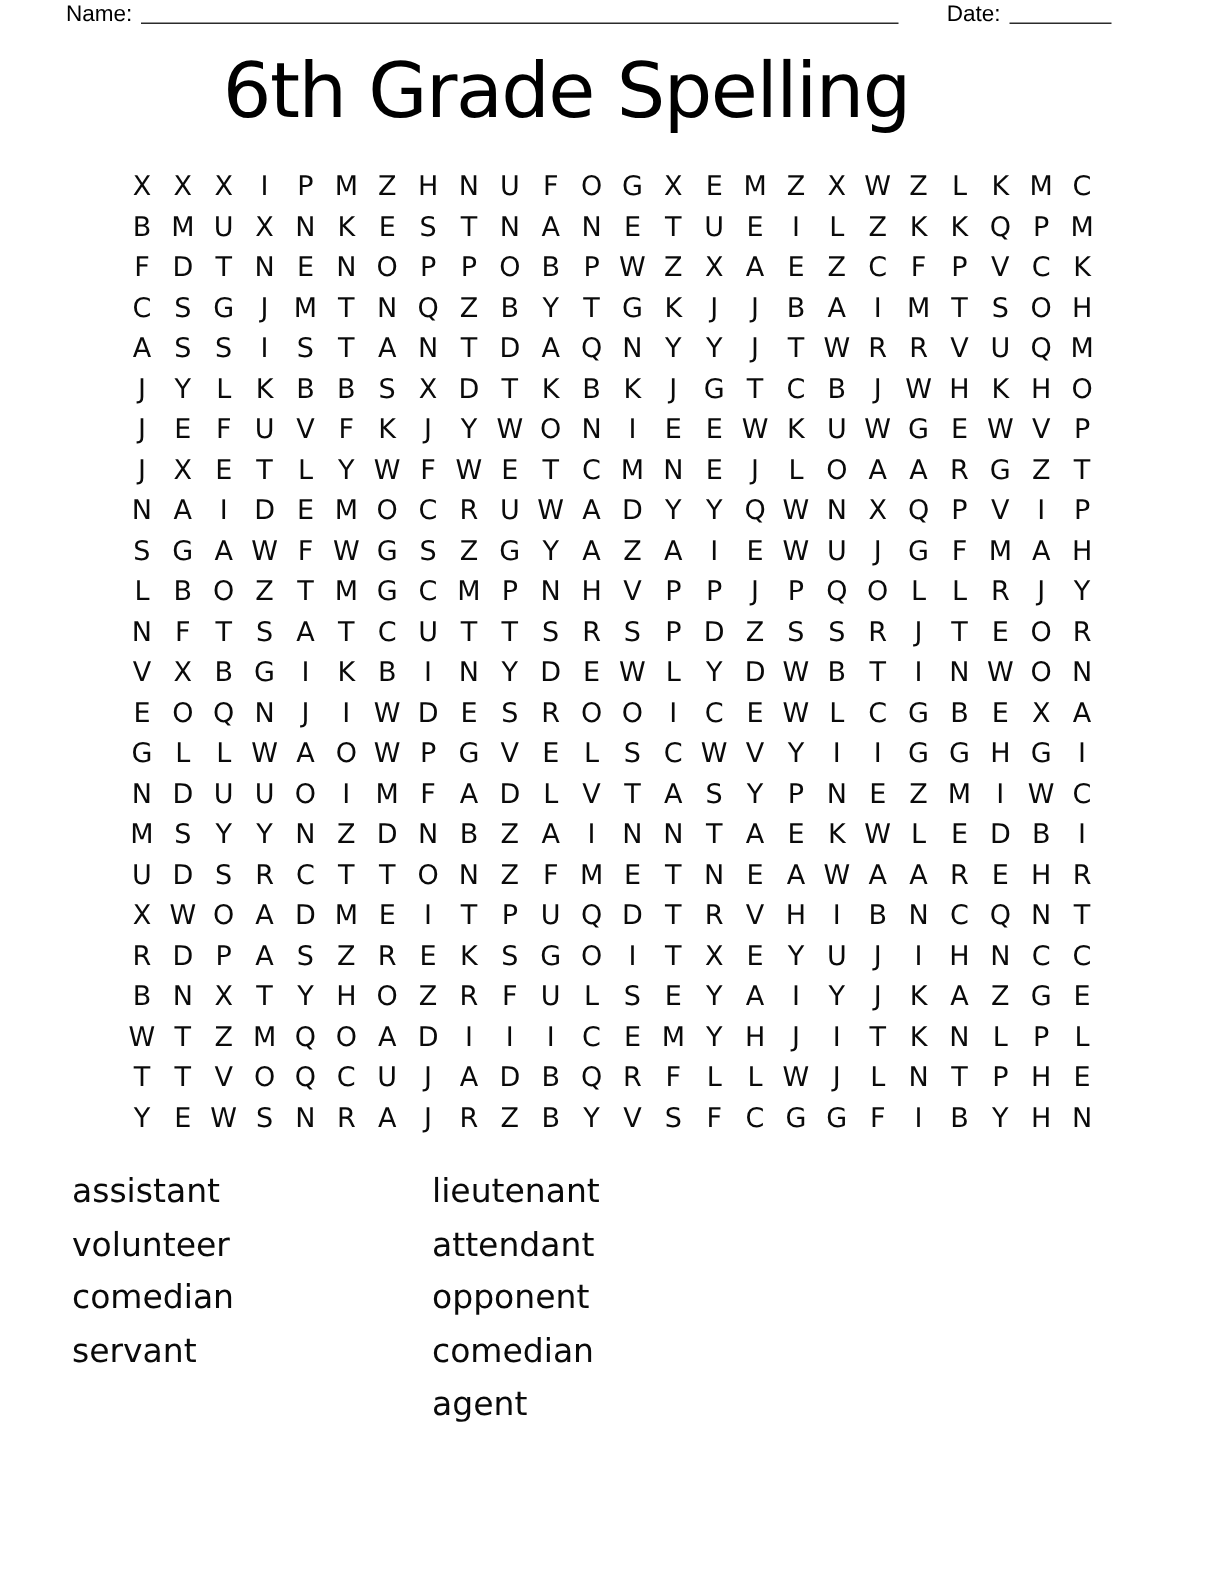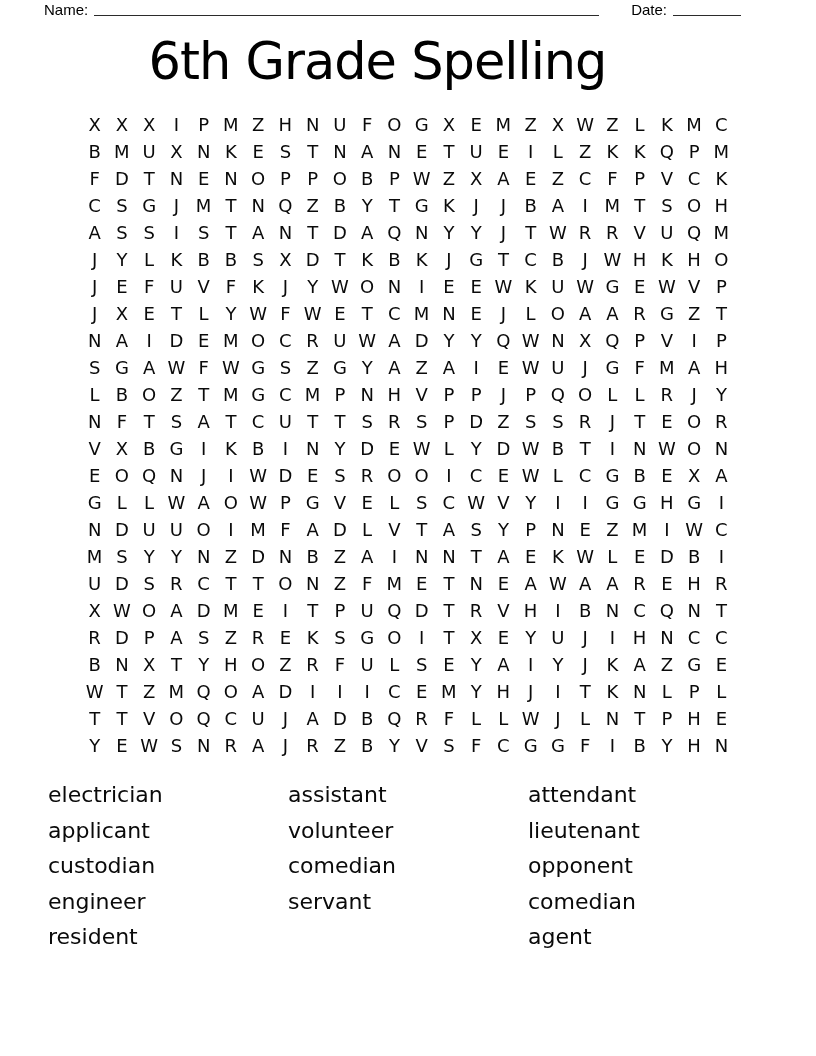--- a/index.html
+++ b/index.html
@@ -718,34 +718,27 @@
         <span class="grid-cell">I</span>
         <span class="grid-cell">B</span>
         <span class="grid-cell">Y</span>
         <span class="grid-cell">H</span>
         <span class="grid-cell">N</span>
       </div>
     </div>
 
   <div class="words" id="words">
       <div class="word-col">
-        <div class="word-item">electrician</div>
-        <div class="word-item">applicant</div>
-        <div class="word-item">custodian</div>
-        <div class="word-item">engineer</div>
-        <div class="word-item">resident</div>
-      </div>
-      <div class="word-col">
         <div class="word-item">assistant</div>
         <div class="word-item">volunteer</div>
         <div class="word-item">comedian</div>
         <div class="word-item">servant</div>
       </div>
       <div class="word-col">
+        <div class="word-item">lieutenant</div>
         <div class="word-item">attendant</div>
-        <div class="word-item">lieutenant</div>
         <div class="word-item">opponent</div>
         <div class="word-item">comedian</div>
         <div class="word-item">agent</div>
       </div>
     </div>
 
 </div>
 
 </body></html>

